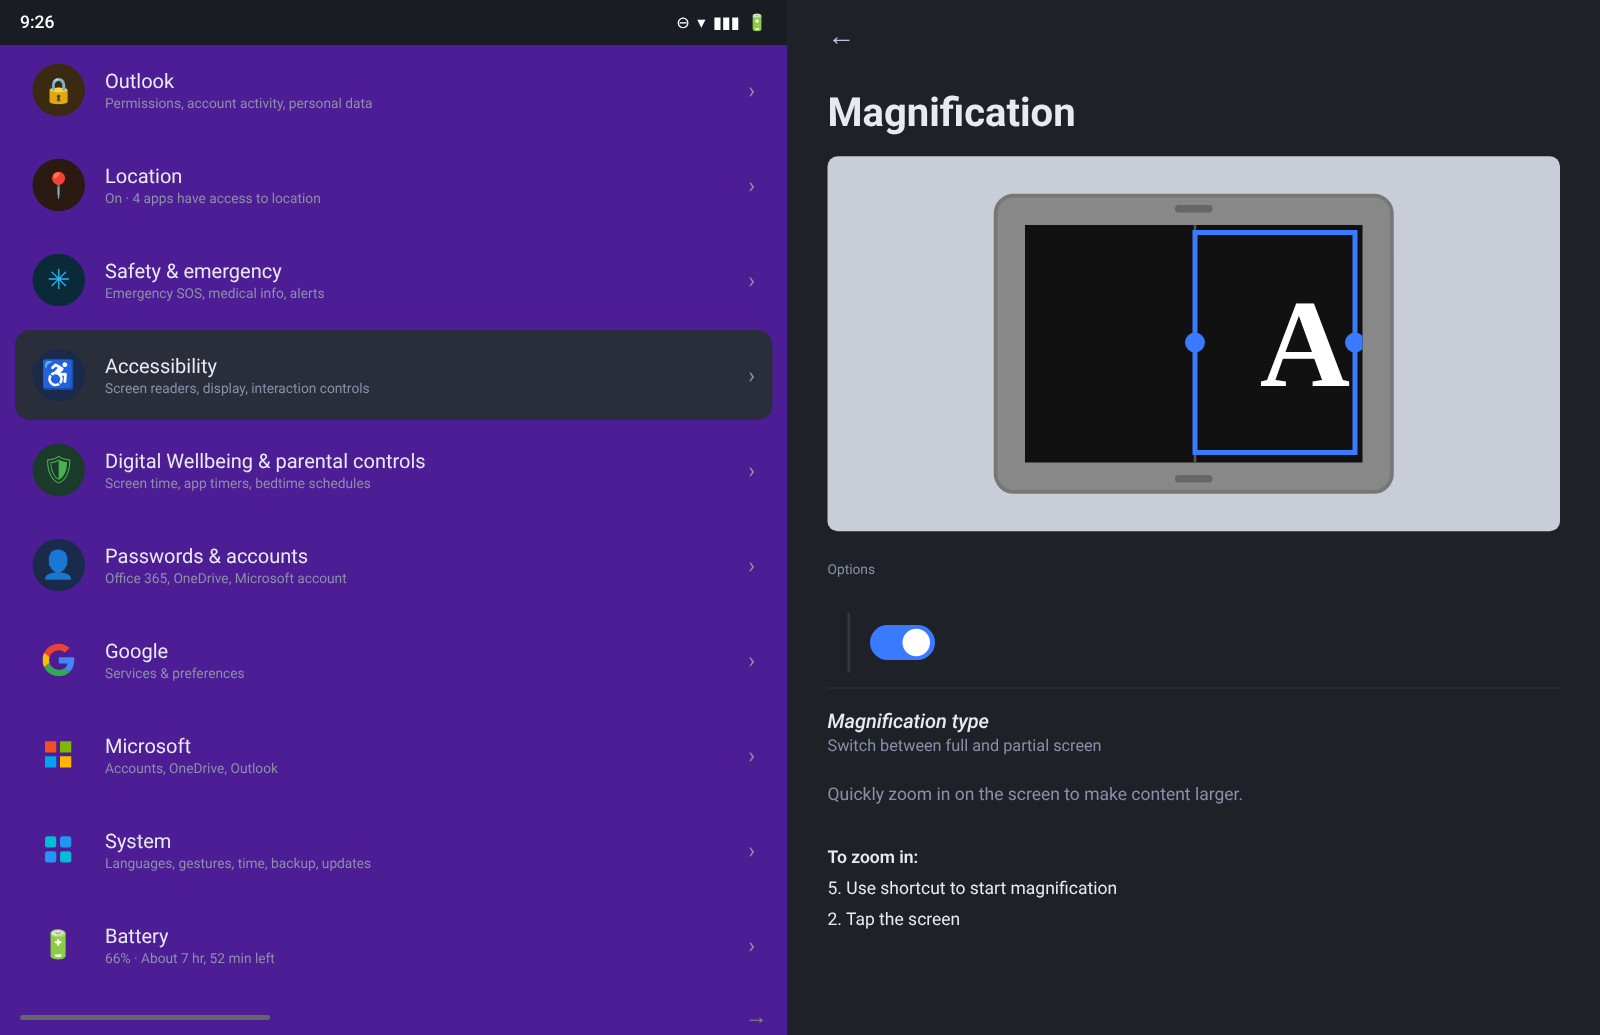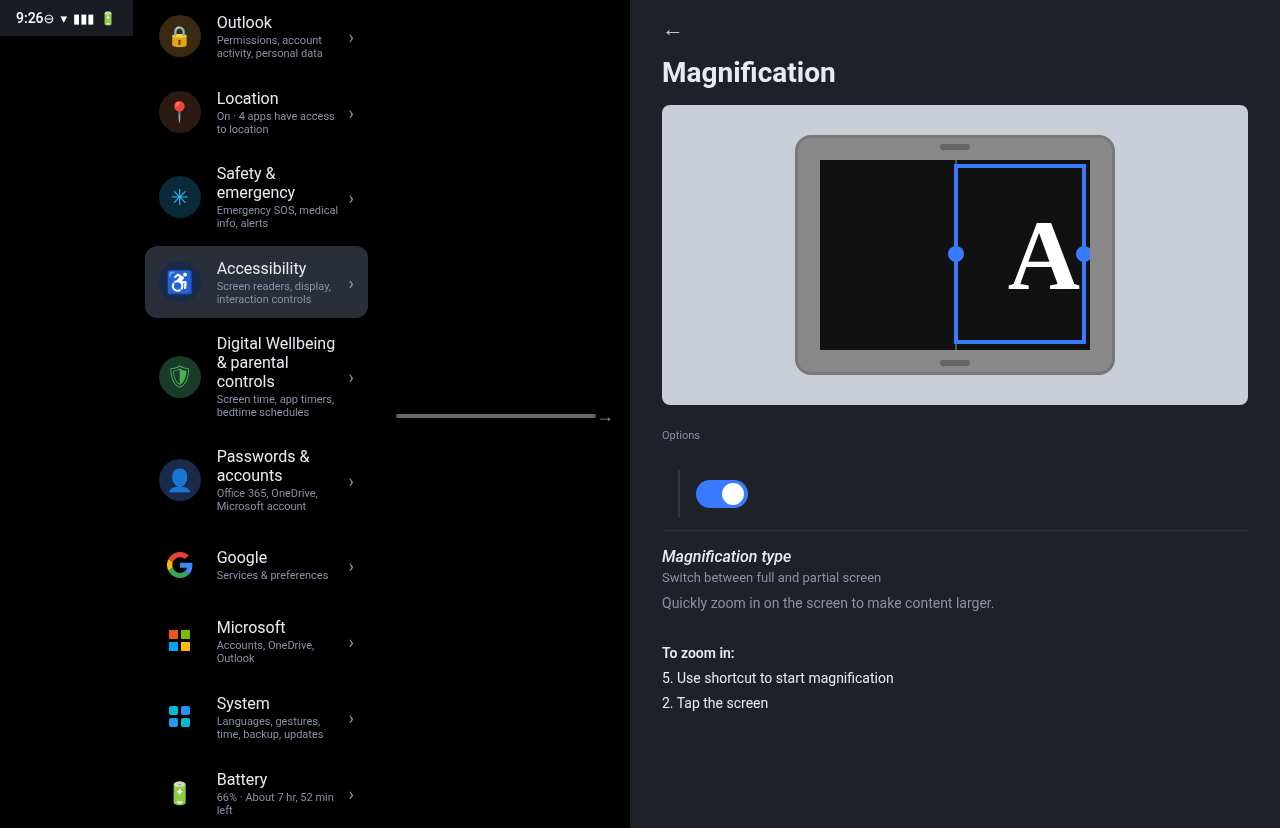--- a/index.html
+++ b/index.html
@@ -9,23 +9,23 @@
       background: #1a1c23;
       font-family: 'Roboto', Arial, sans-serif;
       display: flex;
       overflow: hidden;
     }
 
     
     .left-panel {
       width: 630px;
       height: 828px;
-      background: #000000;
-      display: flex;
-      flex-direction: row;
+      background: #4c1d95;
+      display: flex;
+      flex-direction: column;
       overflow: hidden;
     }
 
     .status-bar {
       height: 36px;
       background: #1a1c23;
       display: flex;
       align-items: center;
       padding: 0 16px;
       flex-shrink: 0;
@@ -125,23 +125,23 @@
     }
     .back-btn {
       color: #c0c4d8;
       font-size: 22px;
       cursor: pointer;
       display: inline-block;
       margin-bottom: 8px;
     }
     .page-title {
       color: #e8eaf0;
-      font-size: 28px;
+      font-size: 32px;
       font-weight: 700;
-      margin-top: 6px;
+      margin-top: 21px;
     }
 
     .magnification-preview {
       margin: 8px 32px;
       background: #c8cdd8;
       border-radius: 8px;
       height: 300px;
       display: flex;
       align-items: center;
       justify-content: center;
@@ -308,21 +308,21 @@
     .mag-type-title {
       color: #e8eaf0;
       font-size: 16px;
       font-weight: 500;
       margin-bottom: 4px;
       font-style: italic;
     }
     .mag-type-sub {
       color: #8b8fa8;
       font-size: 13px;
-      margin-bottom: 8px;
+      margin-bottom: 21px;
     }
     .mag-desc {
       color: #8b8fa8;
       font-size: 14px;
       margin-bottom: 12px;
       line-height: 1.5;
     }
     .zoom-instructions {
       color: #e8eaf0;
       font-size: 14px;

